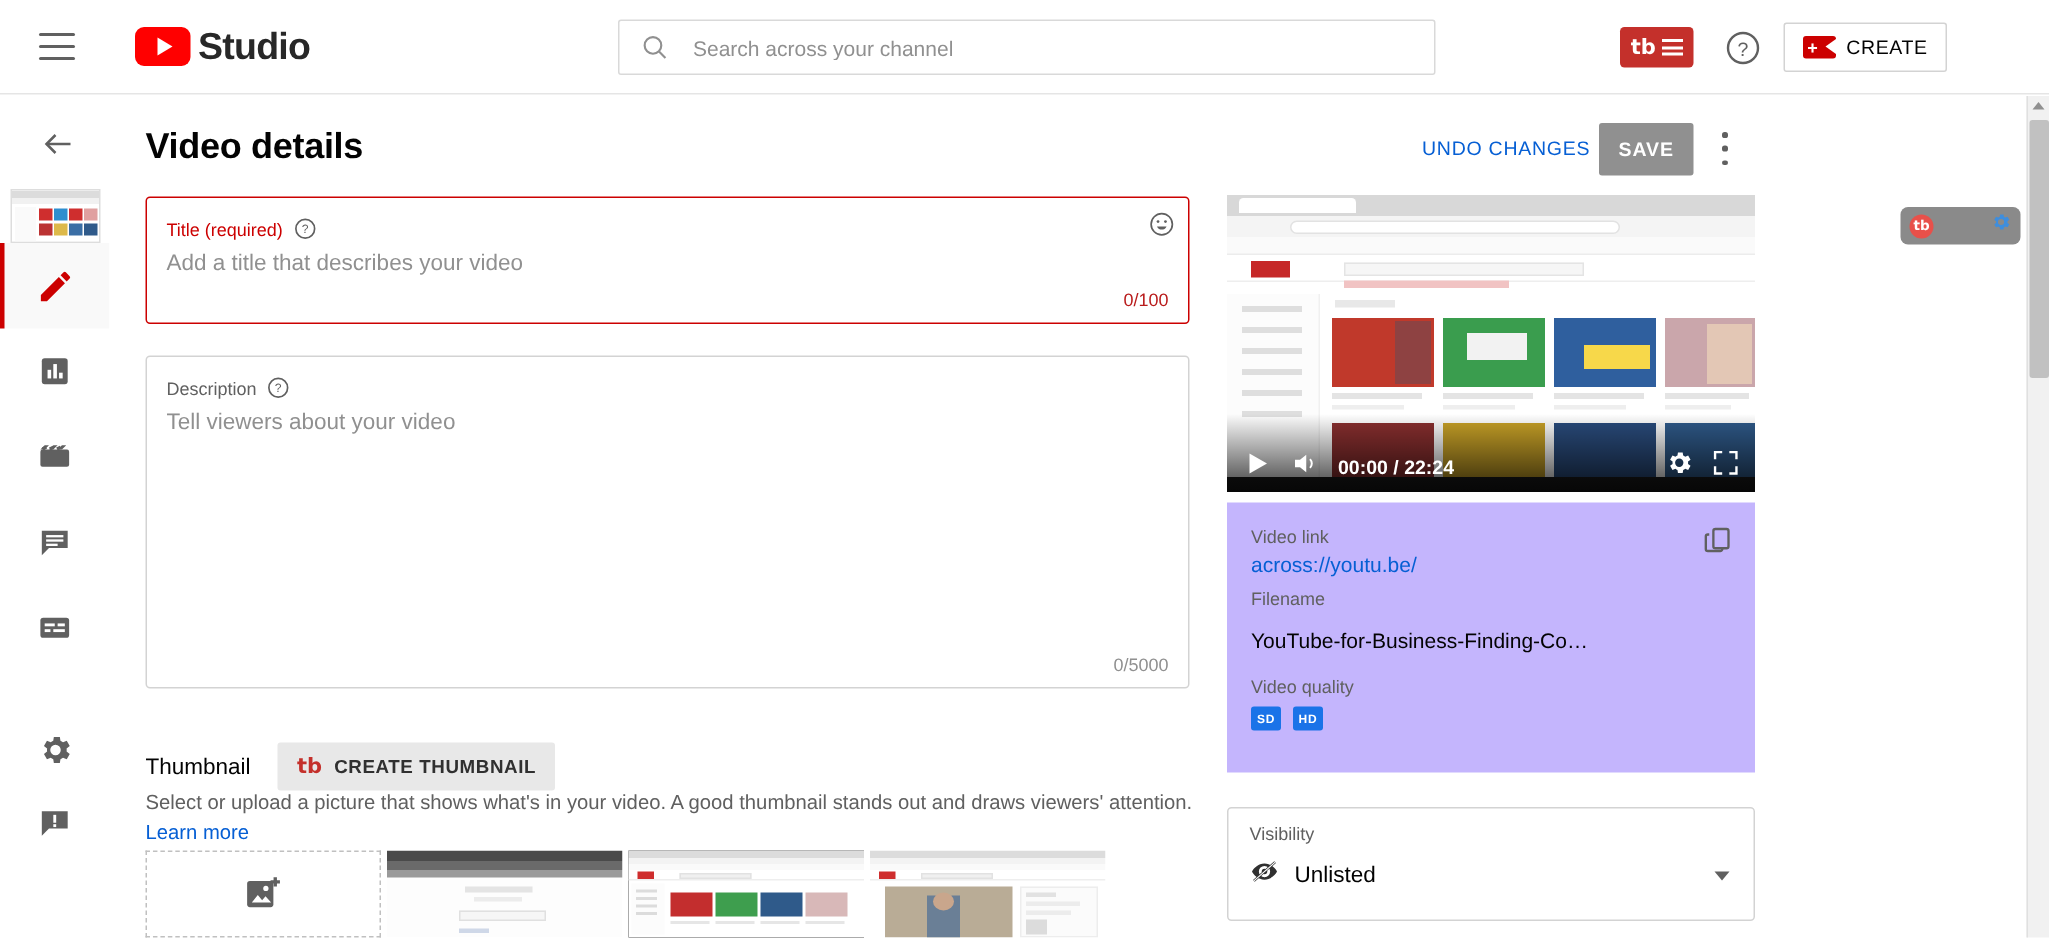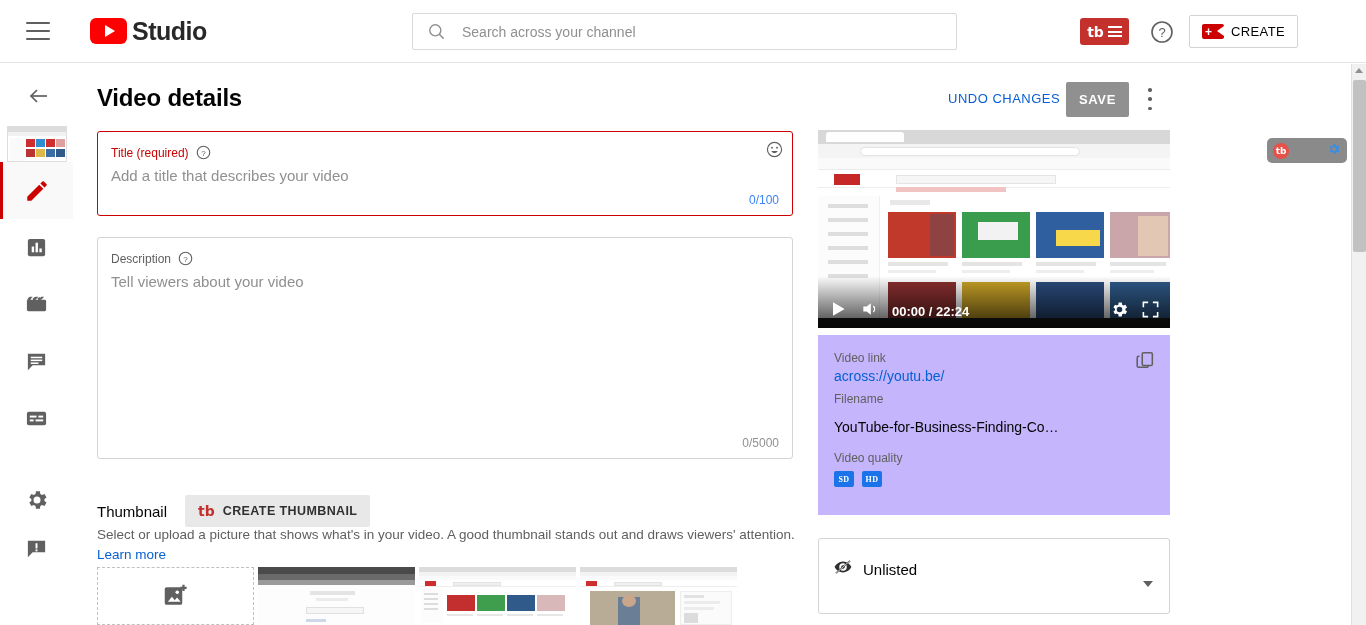--- a/index.html
+++ b/index.html
@@ -150,21 +150,21 @@
   .field-label.req { color: #cc0000; }
   .lbl-row { position: absolute; left: 13px; top: 13px; }
   .placeholder-txt {
     position: absolute; left: 13px; top: 35px;
     font-size: 15px; color: #909090;
   }
   .counter {
     position: absolute; right: 13px; bottom: 8px;
     font-size: 12px; color: #909090;
   }
-  .counter.red { color: #3b82f6; }
+  .counter.red { color: #b91c1c; }
   .emoji-btn { position: absolute; right: 9px; top: 9px; cursor: pointer; }
 
   .field-desc {
     position: absolute; left: 97px; top: 237px;
     width: 696px; height: 222px;
     border: 1px solid #d3d3d3; border-radius: 3px; background: #fff;
   }
 
   
   .thumb-head { position: absolute; left: 97px; top: 495px; display: flex; align-items: center; gap: 18px; }
@@ -201,21 +201,21 @@
     width: 352px; height: 180px; background: #c4b5fd; padding: 16px;
   }
   .info-label { font-size: 12px; color: #606060; }
   .info-link { font-size: 14px; color: #065fd4; margin-top: 3px; cursor: pointer; }
   .info-val { font-size: 14px; color: #030303; margin-top: 13px; }
   .copy-btn { position: absolute; right: 14px; top: 14px; cursor: pointer; }
   .quality-row { display: flex; gap: 8px; margin-top: 6px; }
   .q-badge {
     width: 20px; height: 16px; background: #1a73e8; border-radius: 2px; color: #fff;
     font-size: 8px; font-weight: bold; display: flex; align-items: center; justify-content: center;
-    font-family: Liberation Serif, serif; letter-spacing: .5px;
+    font-family: Liberation Sans, sans-serif; letter-spacing: .5px;
   }
 
   .visibility-card {
     position: absolute; left: 818px; top: 538px;
     width: 352px; height: 76px;
     border: 1px solid #d3d3d3; border-radius: 3px; background: #fff; padding: 10px 14px;
   }
   .vis-label { font-size: 12px; color: #606060; }
   .vis-row { display: flex; align-items: center; gap: 10px; margin-top: 8px; }
   .vis-value { font-size: 15px; color: #030303; }
@@ -596,20 +596,21 @@
   </div>
   <div class="copy-btn">
     <svg width="22" height="22" viewBox="0 0 24 24" fill="none" stroke="#606060" stroke-width="1.7">
       <rect x="9" y="4" width="11" height="14" rx="1.5"></rect>
       <path d="M6 8H5a1.5 1.5 0 00-1.5 1.5v9A1.5 1.5 0 005 20h9a1.5 1.5 0 001.5-1.5V18"></path>
     </svg>
   </div>
 </div>
 
 <div class="visibility-card">
+  <div class="vis-label">Visibility</div>
   <div class="vis-row">
     <span>
       <svg width="20" height="20" viewBox="0 0 24 24">
         <path d="M12 5.5c-5 0-9 4-10 6.5 1 2.5 5 6.5 10 6.5s9-4 10-6.5c-1-2.5-5-6.5-10-6.5zm0 11a4.5 4.5 0 114.5-4.5A4.5 4.5 0 0112 16.5z" fill="#303030"></path>
         <circle cx="12" cy="12" r="2.2" fill="#303030"></circle>
         <line x1="3.5" y1="19.5" x2="20.5" y2="4.5" stroke="#303030" stroke-width="2"></line>
         <line x1="3.5" y1="19.5" x2="20.5" y2="4.5" stroke="#fff" stroke-width="0.9"></line>
       </svg>
     </span>
     <span class="vis-value">Unlisted</span>

